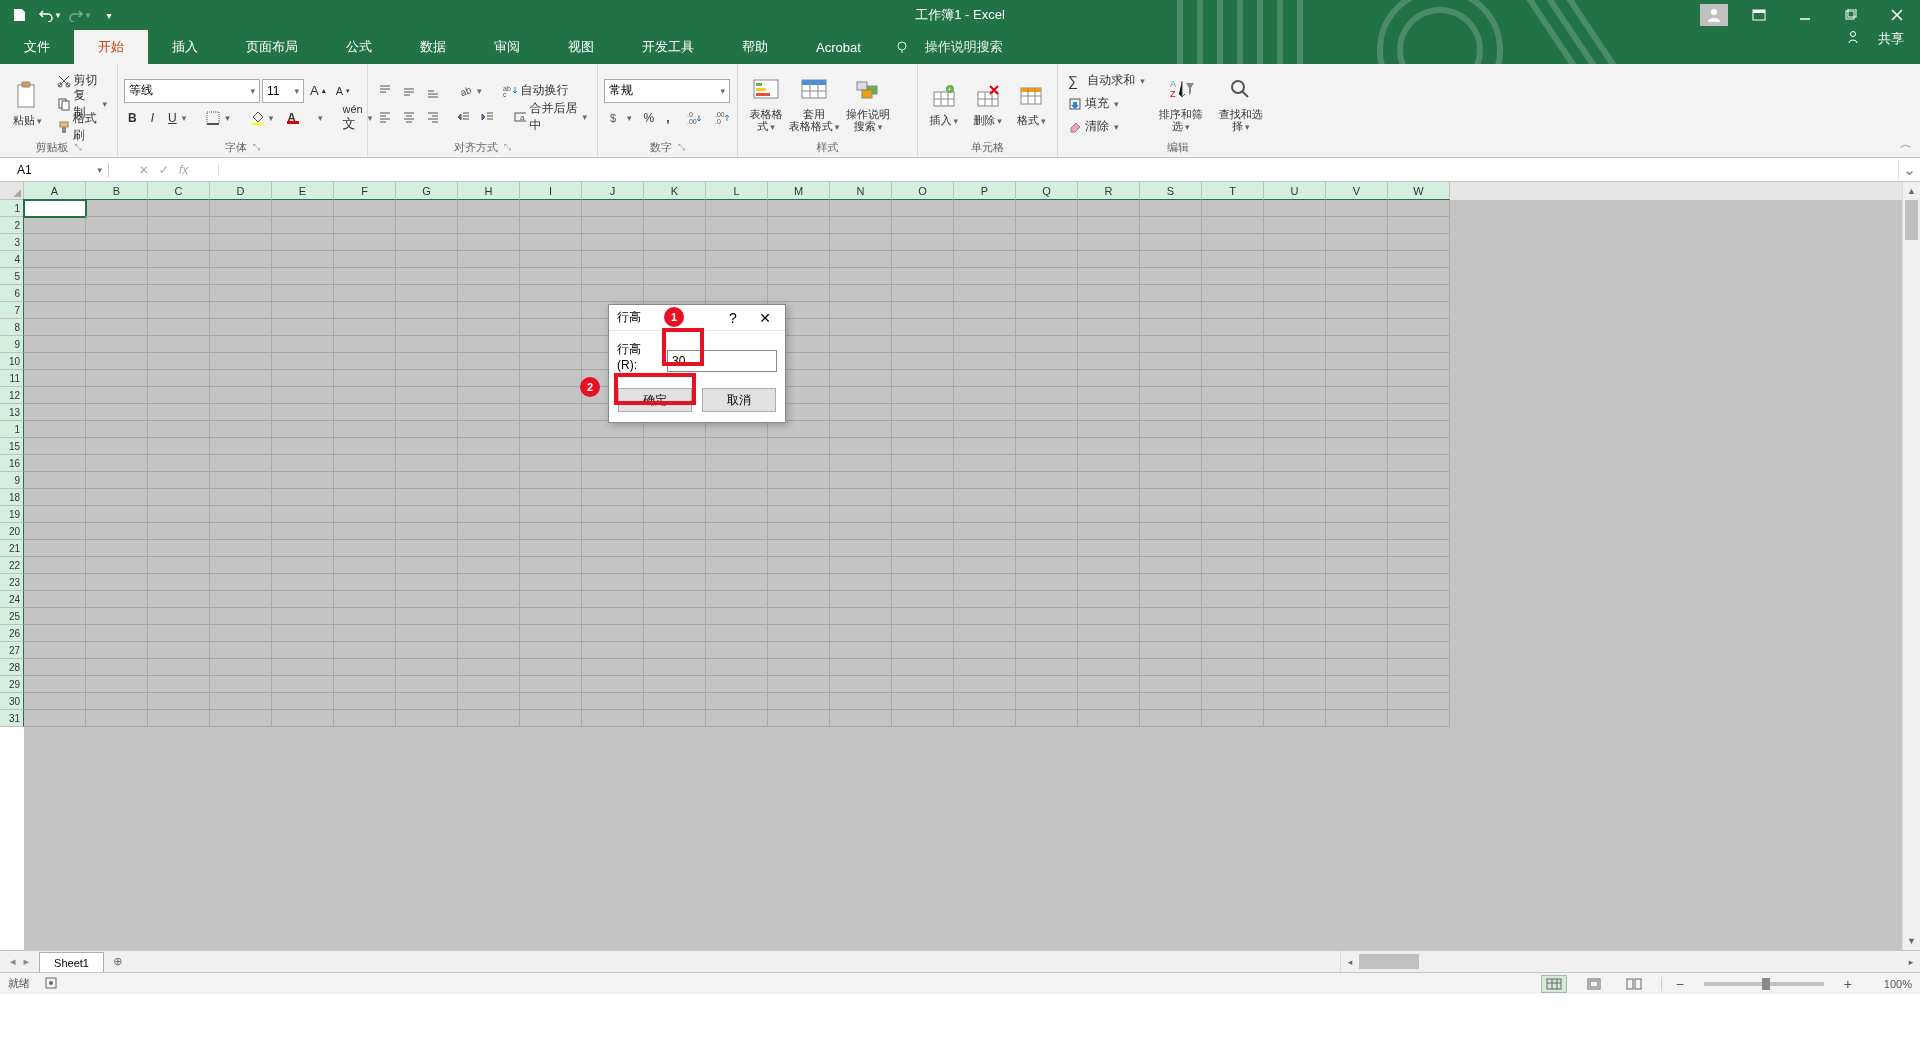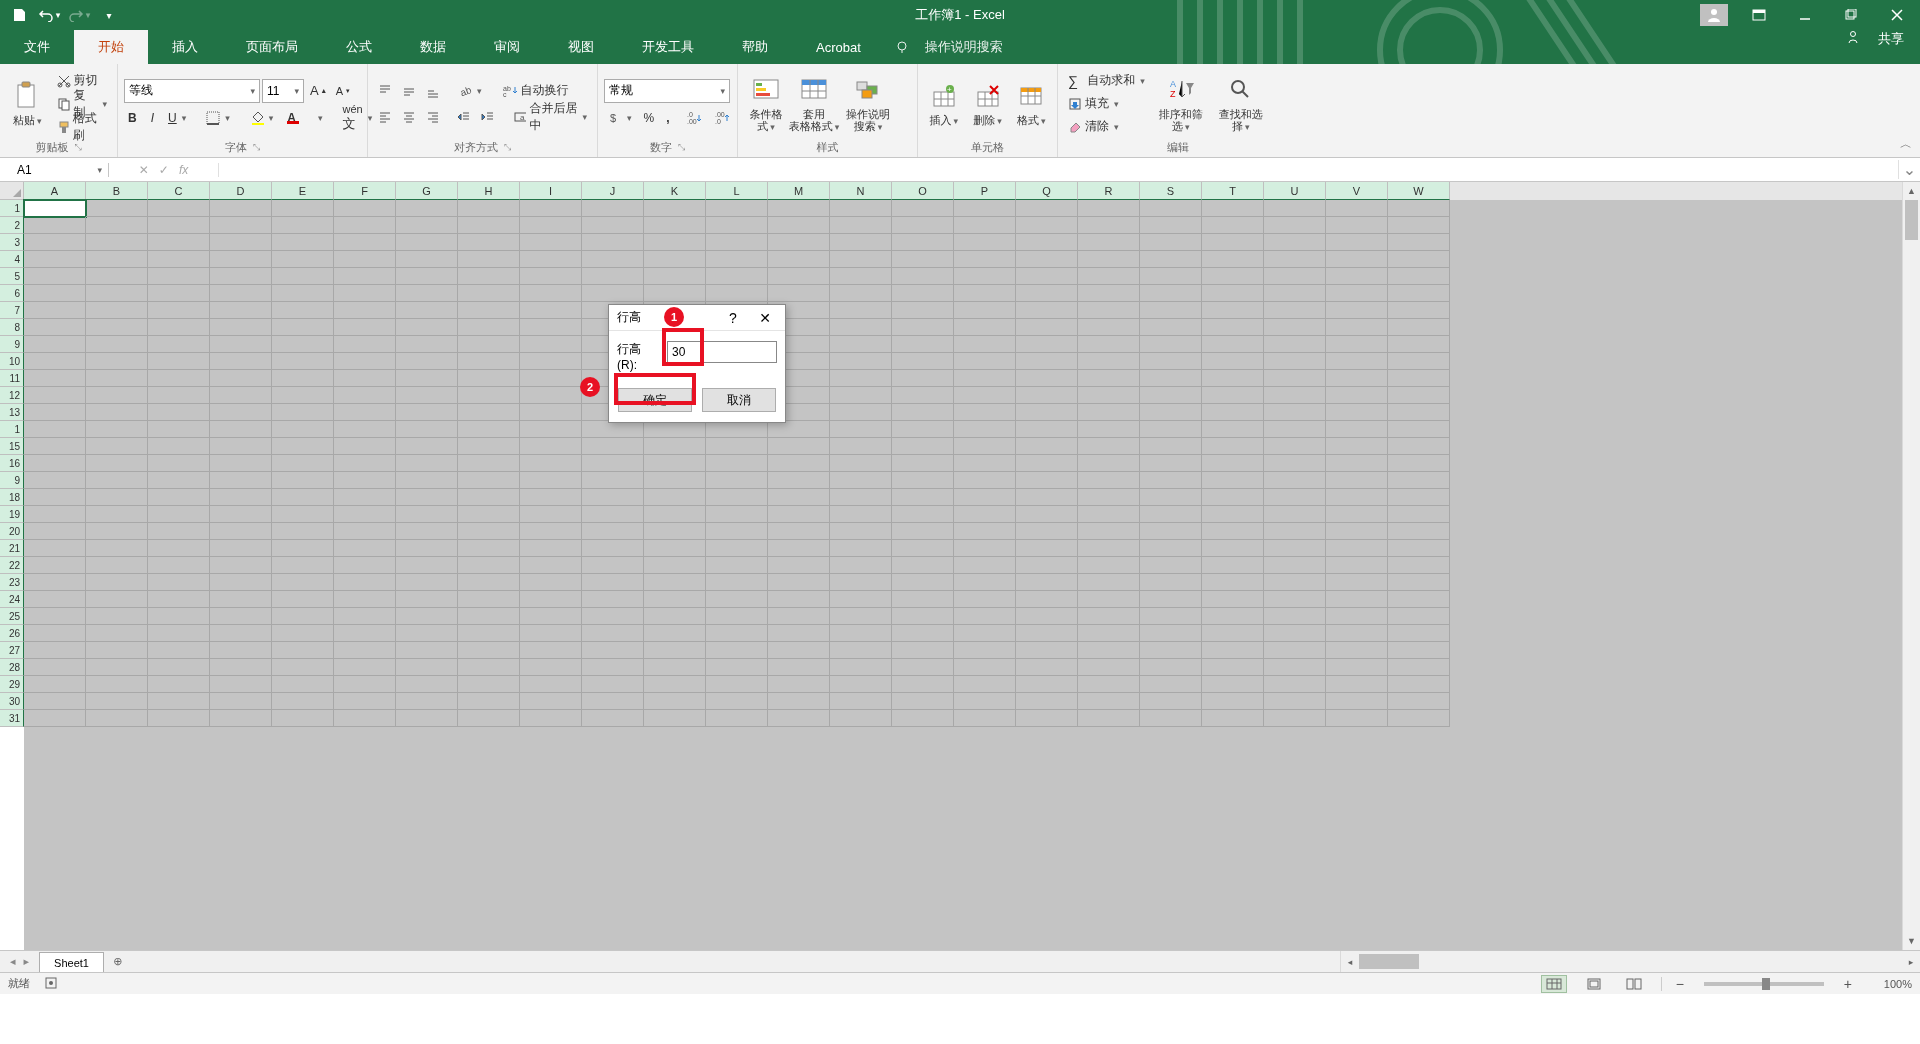--- a/index.html
+++ b/index.html
@@ -80,21 +80,21 @@
 .statusbar .viewbtn { width: 26px; height: 18px; display: flex; align-items: center; justify-content: center; border: 1px solid transparent; cursor: pointer; }
 .statusbar .viewbtn.active { background: #d8e8d8; border-color: #a0c0a0; }
 .statusbar .slider { width: 120px; height: 4px; background: #c0c0c0; position: relative; margin: 0 6px; }
 .statusbar .slider .knob { position: absolute; left: 58px; top: -4px; width: 8px; height: 12px; background: #888; }
 
 
 .dialog { position: absolute; left: 608px; top: 304px; width: 178px; background: #fff; border: 1px solid #888; box-shadow: 2px 2px 8px rgba(0,0,0,.25); font-size: 12px; }
 .dialog .dtitle { height: 26px; display: flex; align-items: center; padding: 0 8px; gap: 8px; border-bottom: 1px solid #e4e4e4; }
 .dialog .dtitle .dt-text { flex: 1; font-family: Liberation Mono, monospace; }
 .dialog .dtitle .dbtn { width: 24px; height: 24px; display: flex; align-items: center; justify-content: center; cursor: pointer; font-size: 14px; }
-.dialog .dbody { padding: 10px 8px; display: flex; align-items: flex-start; gap: 22px; }
+.dialog .dbody { padding: 10px 8px; display: flex; align-items: flex-end; gap: 22px; }
 .dialog .dbody input { width: 110px; height: 22px; border: 1px solid #888; padding: 0 4px; font-size: 12px; }
 .dialog .dfoot { padding: 6px 8px 10px; display: flex; gap: 10px; justify-content: center; }
 .dialog .dfoot .btn { width: 74px; height: 24px; border: 1px solid #adadad; background: #e1e1e1; display: flex; align-items: center; justify-content: center; cursor: pointer; }
 
 
 .annot { position: absolute; border: 4px solid #e81123; pointer-events: none; }
 .annot-num { position: absolute; width: 20px; height: 20px; border-radius: 50%; background: #e81123; color: #fff; font-size: 11px; display: flex; align-items: center; justify-content: center; pointer-events: none; font-weight: bold; }
 </style>
 </head>
 <body>
@@ -463,21 +463,21 @@
     <div class="body">
       <div class="rbtn-big">
           <div class="ico">
             <svg width="28" height="28">
               <rect x="2" y="4" width="24" height="18" fill="#fff" stroke="#888"></rect>
               <rect x="4" y="7" width="6" height="3" fill="#6ab04c"></rect>
               <rect x="4" y="12" width="10" height="3" fill="#f9ca24"></rect>
               <rect x="4" y="17" width="14" height="3" fill="#e74c3c"></rect>
             </svg>
           </div>
-          <div class="lbl"><span>条件格式</span><span class="tiny">▾</span></div>
+          <div class="lbl"><span>表格格式</span><span class="tiny">▾</span></div>
         </div>
       <div class="rbtn-big">
           <div class="ico">
             <svg width="28" height="28">
               <rect x="2" y="4" width="24" height="18" fill="#fff" stroke="#888"></rect>
               <rect x="2" y="4" width="24" height="5" fill="#4a90d9"></rect>
               <line x1="10" y1="4" x2="10" y2="22" stroke="#888"></line>
               <line x1="18" y1="4" x2="18" y2="22" stroke="#888"></line>
               <line x1="2" y1="15" x2="26" y2="15" stroke="#888"></line>
             </svg>

